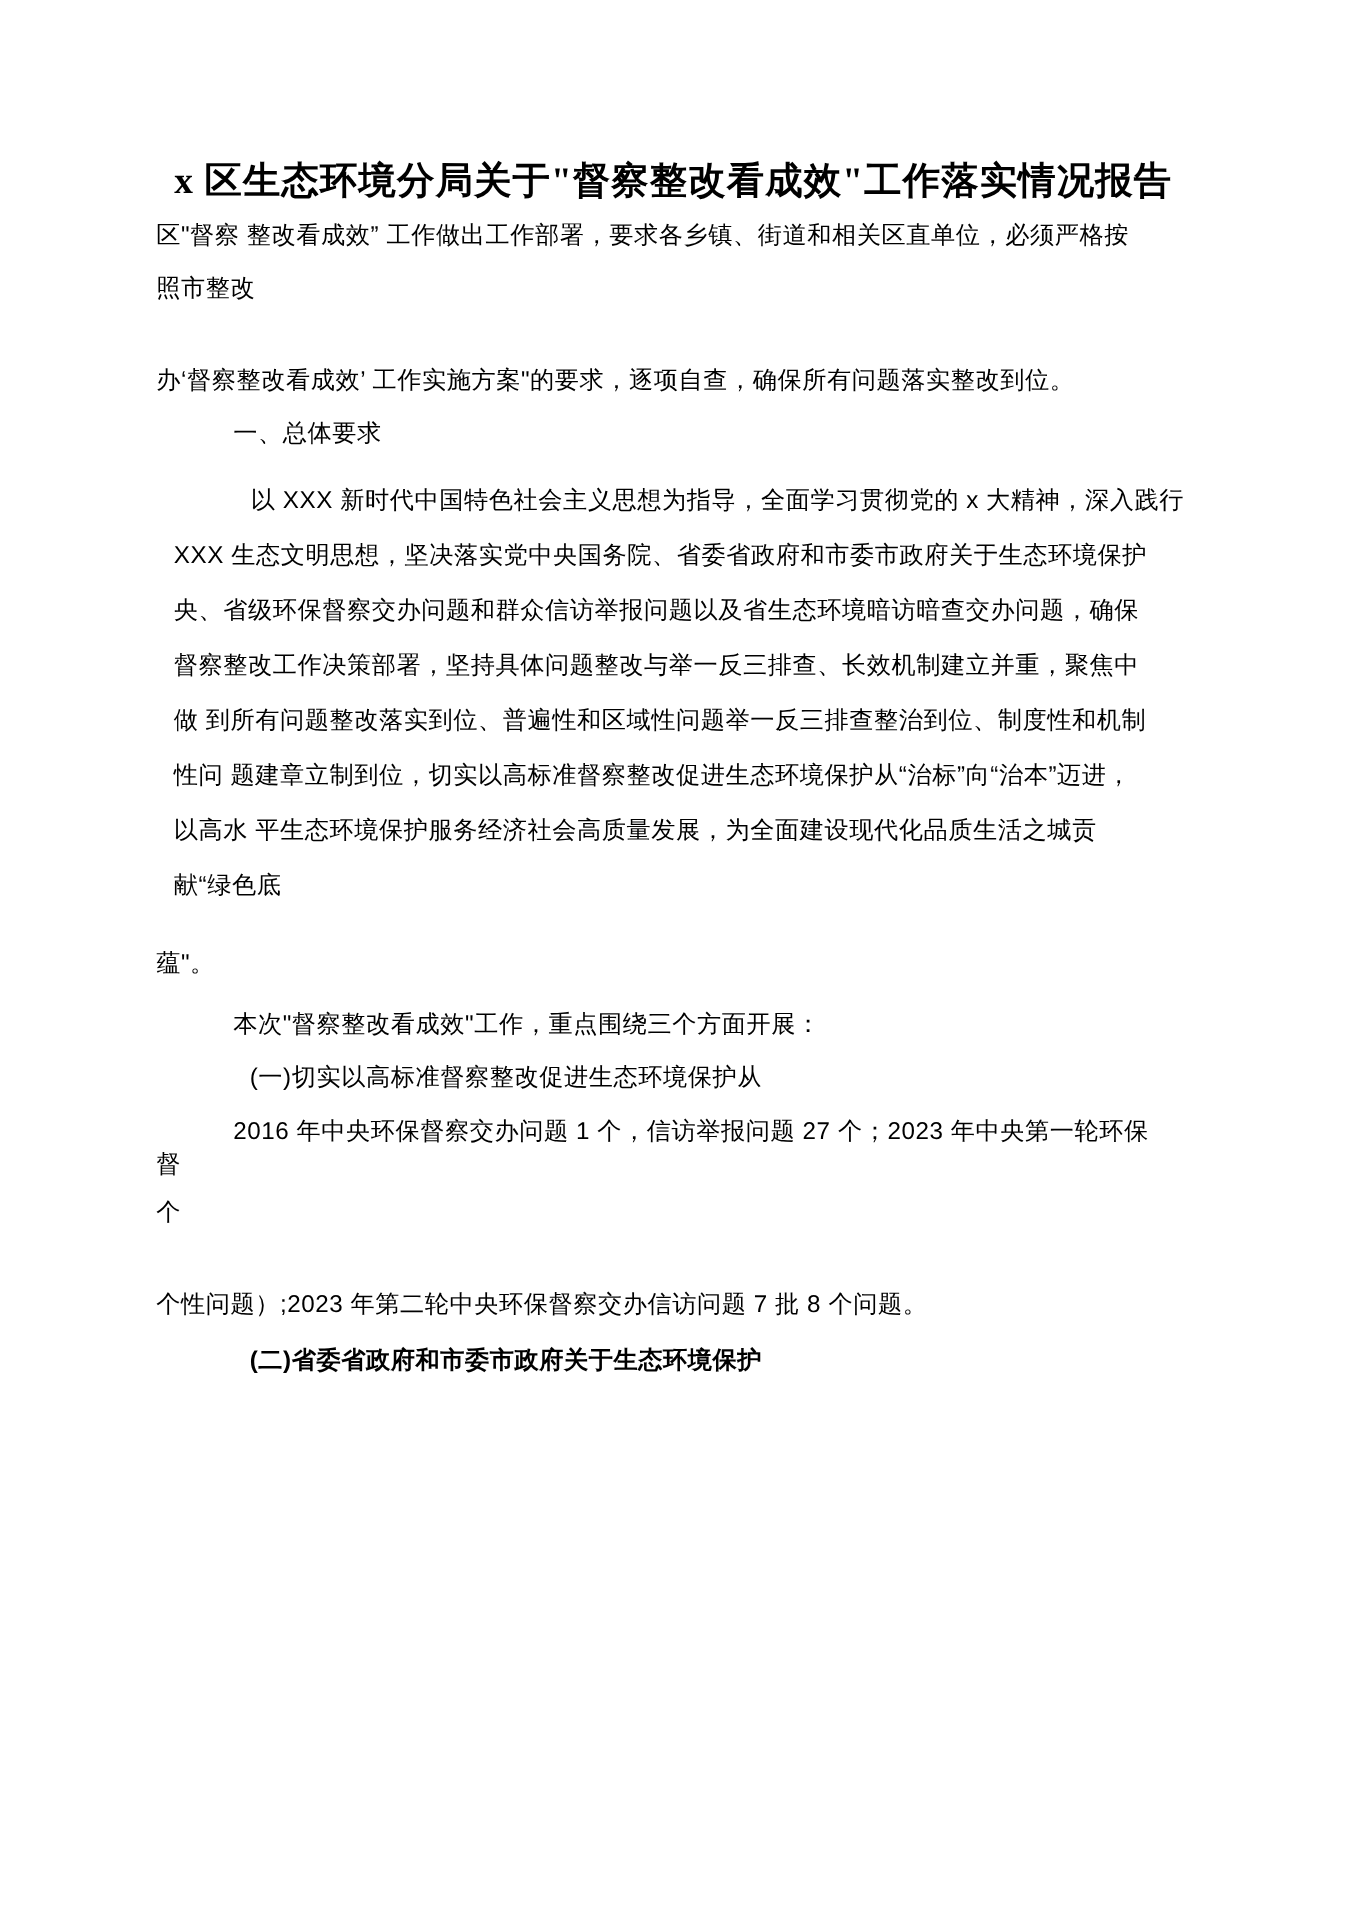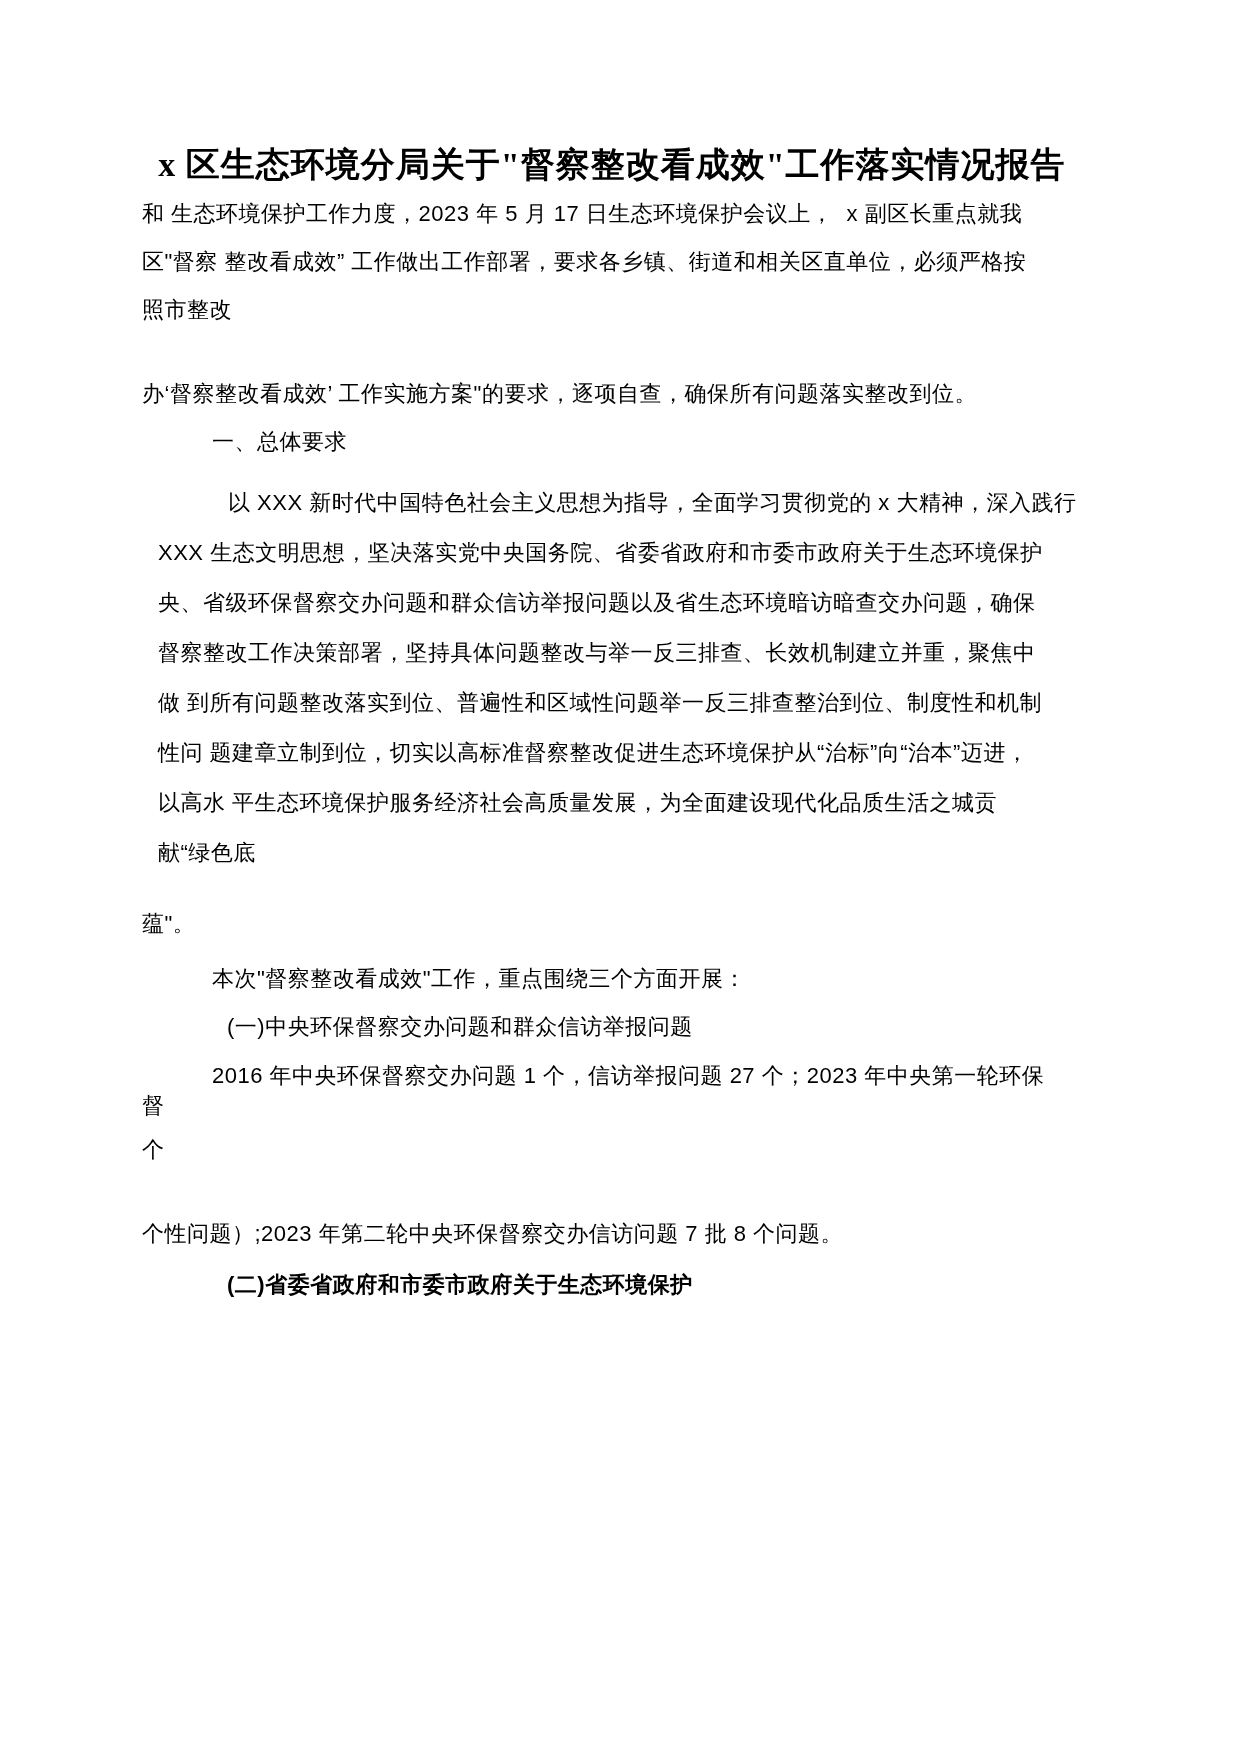--- a/index.html
+++ b/index.html
@@ -42,21 +42,20 @@
   .bold { font-weight: bold; }
 </style>
 </head>
 <body>
 
 <div class="page">
   <div class="content">
 
     <div class="title">x 区生态环境分局关于"督察整改看成效"工作落实情况报告</div>
 
-    <div class="ln">和 生态环境保护工作力度，2023 年 5 月 17 日生态环境保护会议上，  x 副区长重点就我</div>
     <div class="ln">区"督察 整改看成效” 工作做出工作部署，要求各乡镇、街道和相关区直单位，必须严格按</div>
     <div class="ln">照市整改</div>
 
     <div class="ln" style="margin-top:36px">办‘督察整改看成效’ 工作实施方案"的要求，逐项自查，确保所有问题落实整改到位。</div>
 
     <div class="ln ind">一、总体要求</div>
 
     <div class="ln p50 ind" style="margin-top:12px">以 XXX 新时代中国特色社会主义思想为指导，全面学习贯彻党的 x 大精神，深入践行</div>
     <div class="ln p50">XXX 生态文明思想，坚决落实党中央国务院、省委省政府和市委市政府关于生态环境保护</div>
     <div class="ln p50">央、省级环保督察交办问题和群众信访举报问题以及省生态环境暗访暗查交办问题，确保</div>
@@ -64,21 +63,21 @@
     <div class="ln p50">做 到所有问题整改落实到位、普遍性和区域性问题举一反三排查整治到位、制度性和机制</div>
     <div class="ln p50">性问 题建章立制到位，切实以高标准督察整改促进生态环境保护从“治标”向“治本”迈进，</div>
     <div class="ln p50">以高水 平生态环境保护服务经济社会高质量发展，为全面建设现代化品质生活之城贡</div>
     <div class="ln p50">献“绿色底</div>
 
     <div class="ln" style="margin-top:22px">蕴"。</div>
 
 
     <div class="ln ind" style="margin-top:7px">本次"督察整改看成效"工作，重点围绕三个方面开展：</div>
 
-    <div class="ln ind2">(一)中央环保督察交办问题和群众信访举报问题</div>
+    <div class="ln ind2">(一)切实以高标准督察整改促进生态环境保护从</div>
 
     <div class="ln tight ind" style="margin-top:10px">2016 年中央环保督察交办问题 1 个，信访举报问题 27 个；2023 年中央第一轮环保</div>
     <div class="ln tight">督</div>
 
 
     <div class="ln" style="margin-top:5px">个</div>
 
     <div class="ln" style="margin-top:36px">个性问题）;2023 年第二轮中央环保督察交办信访问题 7 批 8 个问题。</div>
 
     <div class="ln ind2 bold" style="margin-top:3px">(二)省委省政府和市委市政府关于生态环境保护</div>

